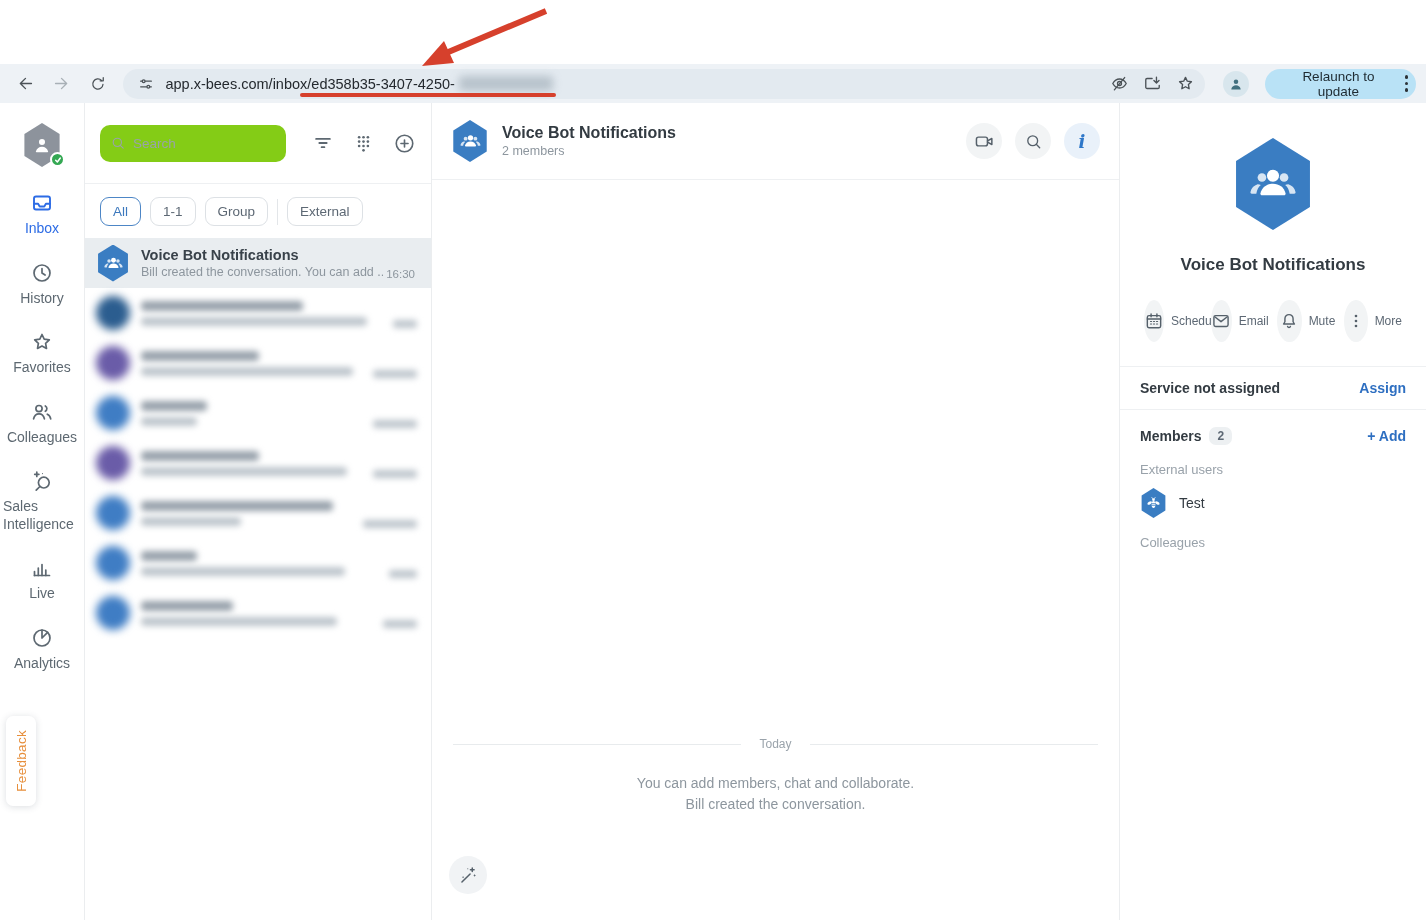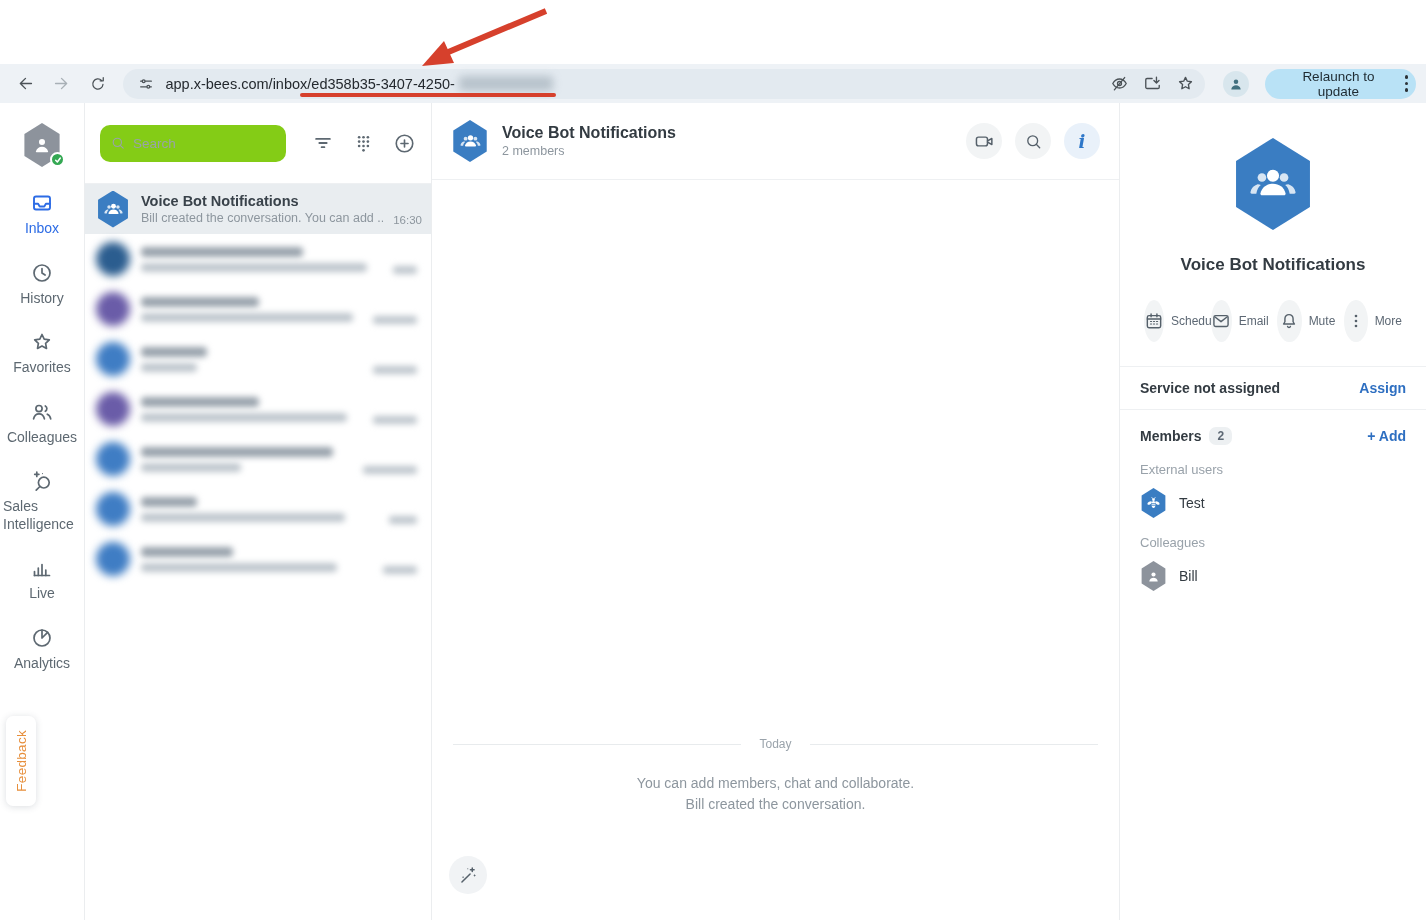--- a/index.html
+++ b/index.html
@@ -73,21 +73,21 @@
   .chips { display:flex; align-items:center; gap:9px; padding:13px 15px 12px; }
   .chip { border:1px solid #dde1e5; background:#fff; border-radius:9px; padding:6px 12px; font-size:13.5px; color:#5d6874; cursor:pointer; }
   .chip.active { border-color:#4d86c6; color:#3c78bd; }
   .chip-sep { width:1px; height:26px; background:#e3e6e9; }
   .conv-item { height:50px; display:flex; align-items:center; padding:0 12px 0 11px; position:relative; cursor:pointer; }
   .conv-item.selected { background:#e9edf0; }
   .conv-item .hex { width:34px; height:37px; background:#3a7dc2; flex:none; }
   .conv-text { margin-left:11px; min-width:0; flex:1; }
   .conv-title { font-size:14.5px; font-weight:600; color:#39424a; white-space:nowrap; }
   .conv-prev { font-size:12.5px; color:#8d969e; margin-top:2px; white-space:nowrap; overflow:hidden; max-width:242px; }
-  .conv-time { position:absolute; right:9px; bottom:8px; font-size:11.5px; color:#8d969e; }
+  .conv-time { position:absolute; right:16px; bottom:8px; font-size:11.5px; color:#8d969e; }
   
   .conv-item .bl-av { width:34px; height:34px; border-radius:50%; flex:none; filter:blur(4px); }
   .bl-line { height:10px; border-radius:4px; background:#97a1ab; filter:blur(3px); }
   .bl-line.sub { height:9px; background:#bdc5cc; margin-top:6px; }
   .bl-time { position:absolute; right:14px; bottom:10px; height:8px; border-radius:3px; background:#bdc5cc; filter:blur(3px); }
 
   
   .chat { flex:1; display:flex; flex-direction:column; min-width:0; }
   .chat-header { height:77px; display:flex; align-items:center; padding:0 19px; gap:13px; border-bottom:1px solid #eef0f2; }
   .chat-header .hex { width:38px; height:42px; background:#3a7dc2; }
@@ -309,20 +309,27 @@
         </div>
         <div>
           <svg class="ico" width="23" height="23" viewBox="0 0 24 24">
               <circle cx="12" cy="12" r="8.6"></circle>
               <path d="M12 8.3v7.4M8.3 12h7.4"></path>
             </svg>
         </div>
       </div>
     </div>
 
+    <div class="chips">
+      <span class="chip active">All</span>
+      <span class="chip">1-1</span>
+      <span class="chip">Group</span>
+      <span class="chip-sep"></span>
+      <span class="chip">External</span>
+    </div>
 
     <div>
       <div class="conv-item selected">
         <div class="hex">
           <svg width="21" height="21" viewBox="0 0 24 24" fill="#fff">
             <circle cx="6.9" cy="9" r="2" opacity=".8"></circle>
               <circle cx="17.1" cy="9" r="2" opacity=".8"></circle>
             <circle cx="12" cy="8.2" r="2.8"></circle>
             <path d="M12 11.9c2.8 0 5.1 1.6 5.8 4.4.1.5-.2.9-.7.9H6.9c-.5 0-.8-.4-.7-.9.7-2.8 3-4.4 5.8-4.4Z"></path>
             <path d="M4.9 12.1c-1.7.5-2.9 1.8-3.3 3.6-.1.4.2.8.6.8h2.1c.3-1.8 1-3.2 2.1-4-.4-.2-.9-.4-1.5-.4Z" opacity=".8"></path>
@@ -533,23 +540,14 @@
             <ellipse cx="12" cy="13.4" rx="2.7" ry="4.8"></ellipse>
           </g>
           <path d="M10.6 4.9 9.6 3.4M13.4 4.9l1-1.5" stroke="#fff" stroke-width="1" stroke-linecap="round"></path>
           <path d="M9.4 12.2h5.2M9.6 14.6h4.8" stroke="#3a7dc2" stroke-width="1.1" stroke-linecap="round"></path>
         </svg>
       </div>
       <span class="user-name">Test</span>
     </div>
 
     <div class="group-label">Colleagues</div>
-    <div class="user-row">
-      <div class="hex gray">
-        <svg width="15" height="15" viewBox="0 0 24 24" fill="#fff">
-          <circle cx="12" cy="8.8" r="3.3"></circle>
-            <path d="M5.3 19c.9-3.4 3.6-5.2 6.7-5.2s5.8 1.8 6.7 5.2c.1.5-.2.9-.7.9H6c-.5 0-.8-.4-.7-.9Z"></path>
-        </svg>
-      </div>
-      <span class="user-name">Bill</span>
-    </div>
   </div>
 </div>
 
 </body></html>

